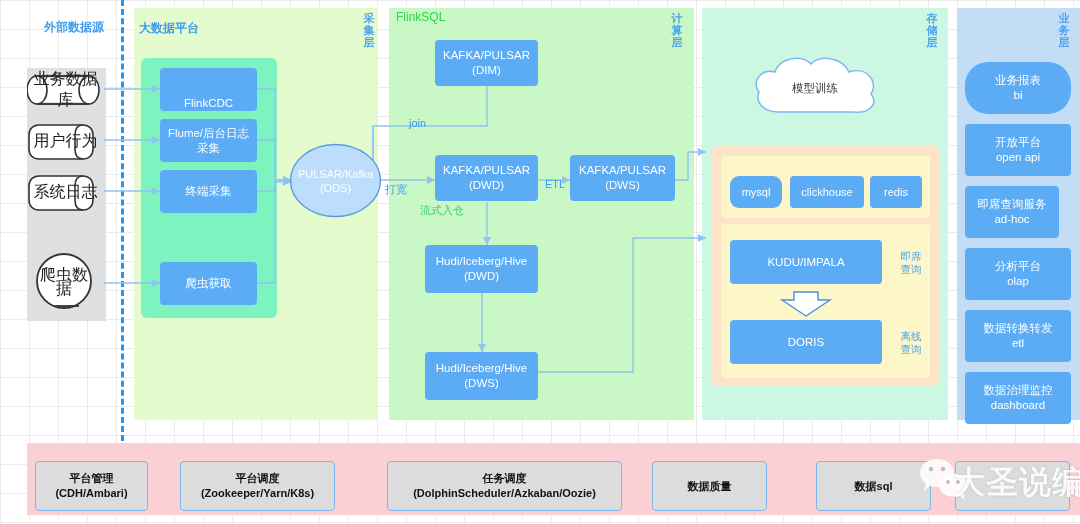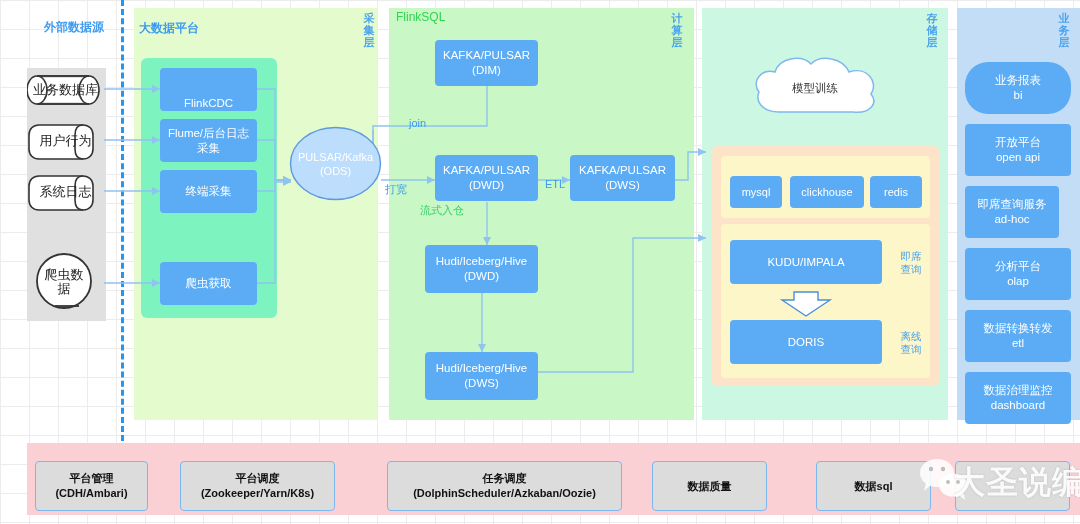--- a/index.html
+++ b/index.html
@@ -40,21 +40,21 @@
   .vlabel{position:absolute;font-size:11px;color:#4aa3f0;line-height:12px;width:14px;text-align:center;font-weight:bold;}
 
   
   .bbox{position:absolute;box-sizing:border-box;background:#5bacf5;border-radius:4px;color:#ffffff;
         display:flex;align-items:center;justify-content:center;text-align:center;font-size:11.5px;line-height:15px;}
   .bbox.sm{font-size:11px;}
 
   
   .srcwrap{position:absolute;}
   .srcwrap svg{display:block;}
-  .srctxt{position:absolute;width:100%;text-align:center;font-size:13px;color:#222;top:50%;transform:translateY(-50%);}
+  .srctxt{position:absolute;width:100%;text-align:center;font-size:16px;color:#222;top:50%;transform:translateY(-50%);}
   .srctxt.two{line-height:14px;}
 
   
   .cloudwrap{position:absolute;left:745px;top:52px;width:140px;height:72px;}
   .cloudtxt{position:absolute;width:100%;top:50%;transform:translateY(-50%);text-align:center;font-size:11.5px;color:#333;}
 
   
   .edges{position:absolute;left:0;top:0;width:1080px;height:524px;pointer-events:none;}
   .edge-label{position:absolute;font-size:11px;color:#3d9bf0;white-space:nowrap;}
   .edge-label.green{color:#39d06a;}
@@ -195,21 +195,21 @@
 <div class="bbox" style="left:160px;top:119px;width:97px;height:43px;">
   <span><span>Flume/后台日志</span><br><span>采集</span></span>
 </div>
 <div class="bbox" style="left:160px;top:170px;width:97px;height:43px;">
   <span>终端采集</span>
 </div>
 <div class="bbox" style="left:160px;top:262px;width:97px;height:43px;">
   <span>爬虫获取</span>
 </div>
 
-<div class="srcwrap" style="left:289px;top:126px;width:93px;height:75px;">
+<div class="srcwrap" style="left:289px;top:143px;width:93px;height:75px;">
   <svg width="93" height="75" viewBox="0 0 93 75">
     <ellipse cx="46.5" cy="37.5" rx="45" ry="36" fill="#bcddfb" stroke="#5b9ae0" stroke-width="1.4"></ellipse>
   </svg>
   <div class="srctxt two" style="color:#fff;font-size:11px;">
     <span>PULSAR/Kafka</span><br><span>(ODS)</span>
   </div>
 </div>
 
 <div class="bbox" style="left:435px;top:40px;width:103px;height:46px;">
   <span><span>KAFKA/PULSAR</span><br><span>(DIM)</span></span>
@@ -228,21 +228,21 @@
 </div>
 
 <div class="cloudwrap">
   <svg width="140" height="72" viewBox="0 0 140 72">
     <path d="M34,60 C18,60 10,50 14,40 C6,30 16,16 30,20 C34,6 56,2 66,12
              C76,2 98,6 104,20 C122,14 134,30 126,42 C134,52 124,62 108,60 Z" fill="#ffffff" stroke="#7fb8f0" stroke-width="1.5"></path>
   </svg>
   <div class="cloudtxt">模型训练</div>
 </div>
 
-<div class="bbox sm" style="left:730px;top:176px;width:52px;height:32px;">
+<div class="bbox sm" style="left:730px;top:176px;width:52px;height:32px;border-radius:9px;">
   <span>mysql</span>
 </div>
 <div class="bbox sm" style="left:790px;top:176px;width:74px;height:32px;">
   <span>clickhouse</span>
 </div>
 <div class="bbox sm" style="left:870px;top:176px;width:52px;height:32px;">
   <span>redis</span>
 </div>
 
 <div class="bbox" style="left:730px;top:240px;width:152px;height:44px;">

